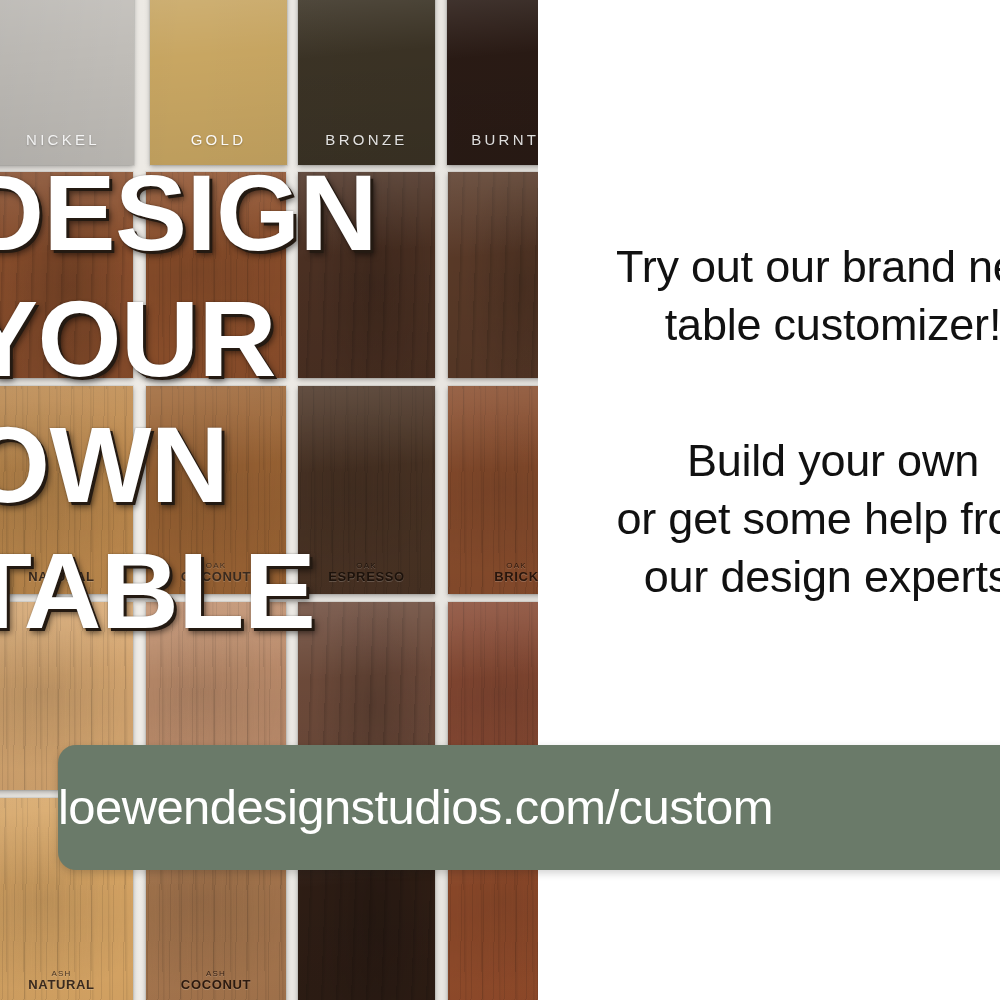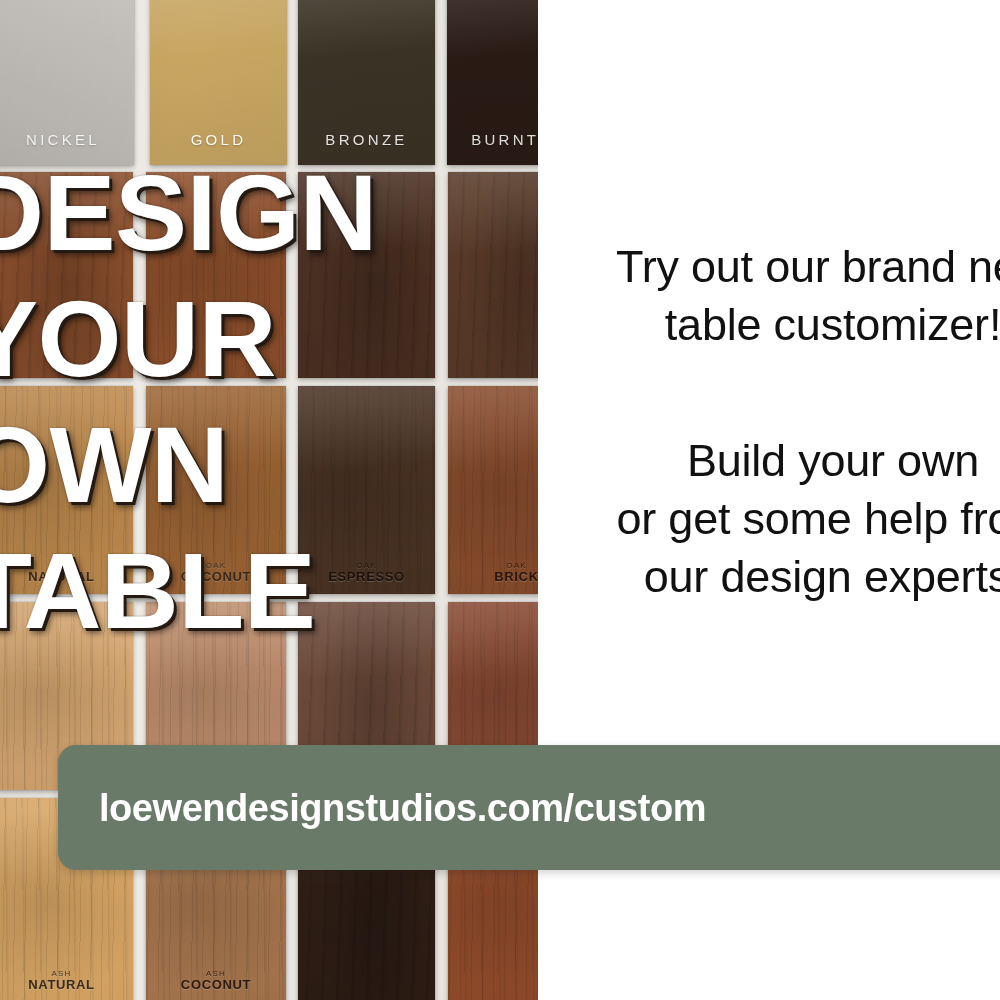--- a/index.html
+++ b/index.html
@@ -96,25 +96,24 @@
 
   
   #banner{
     position:absolute;left:58px;top:745px;width:980px;height:125px;
     background:#6a7a69;border-radius:18px;
     box-shadow:0 3px 9px rgba(0,0,0,.18);
     z-index:8;
     display:flex;align-items:center;
   }
   #banner .url{
-    margin-left:41px;
     color:#ffffff;
     font-family:"Liberation Sans", sans-serif;
-    font-weight:700;
-    font-size:38px;
+    font-weight:400;
+    font-size:49px;
     letter-spacing:-0.012em;
     line-height:1;
     white-space:nowrap;
   }
 
   
   #copy{
     position:absolute;left:538px;top:0;width:462px;height:1000px;
     background:#ffffff;overflow:hidden;
   }

